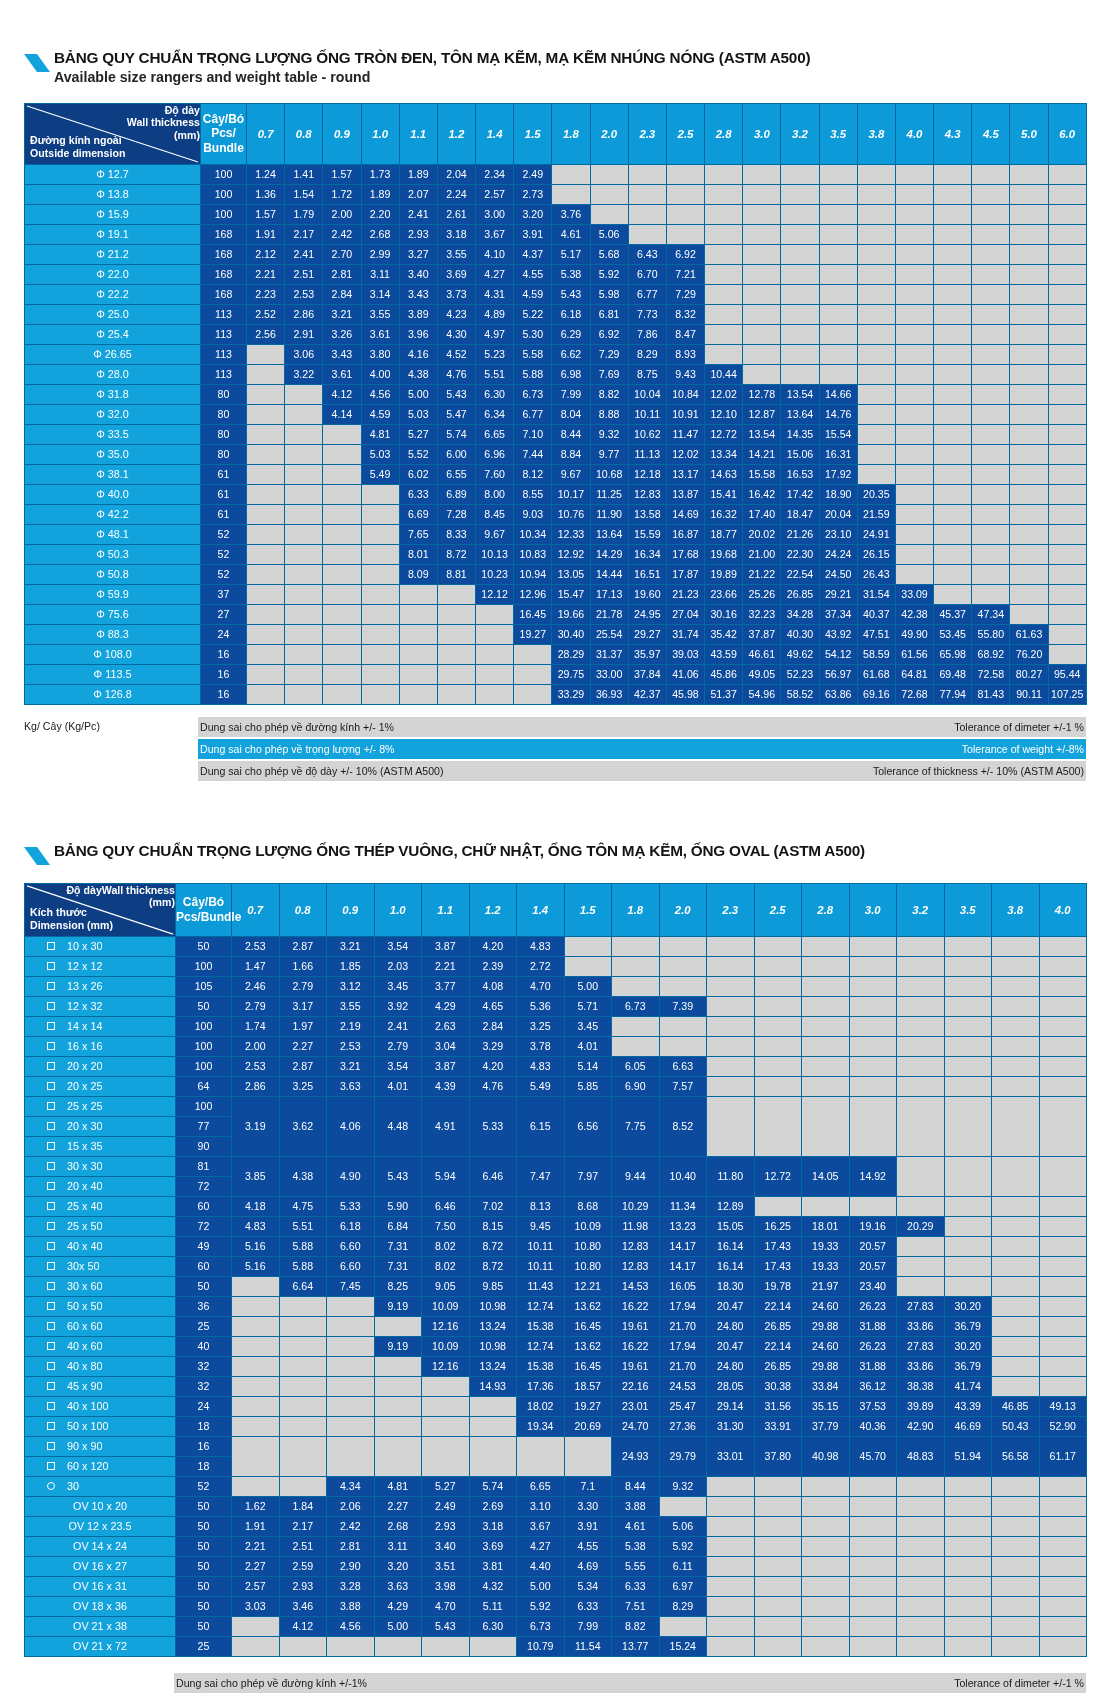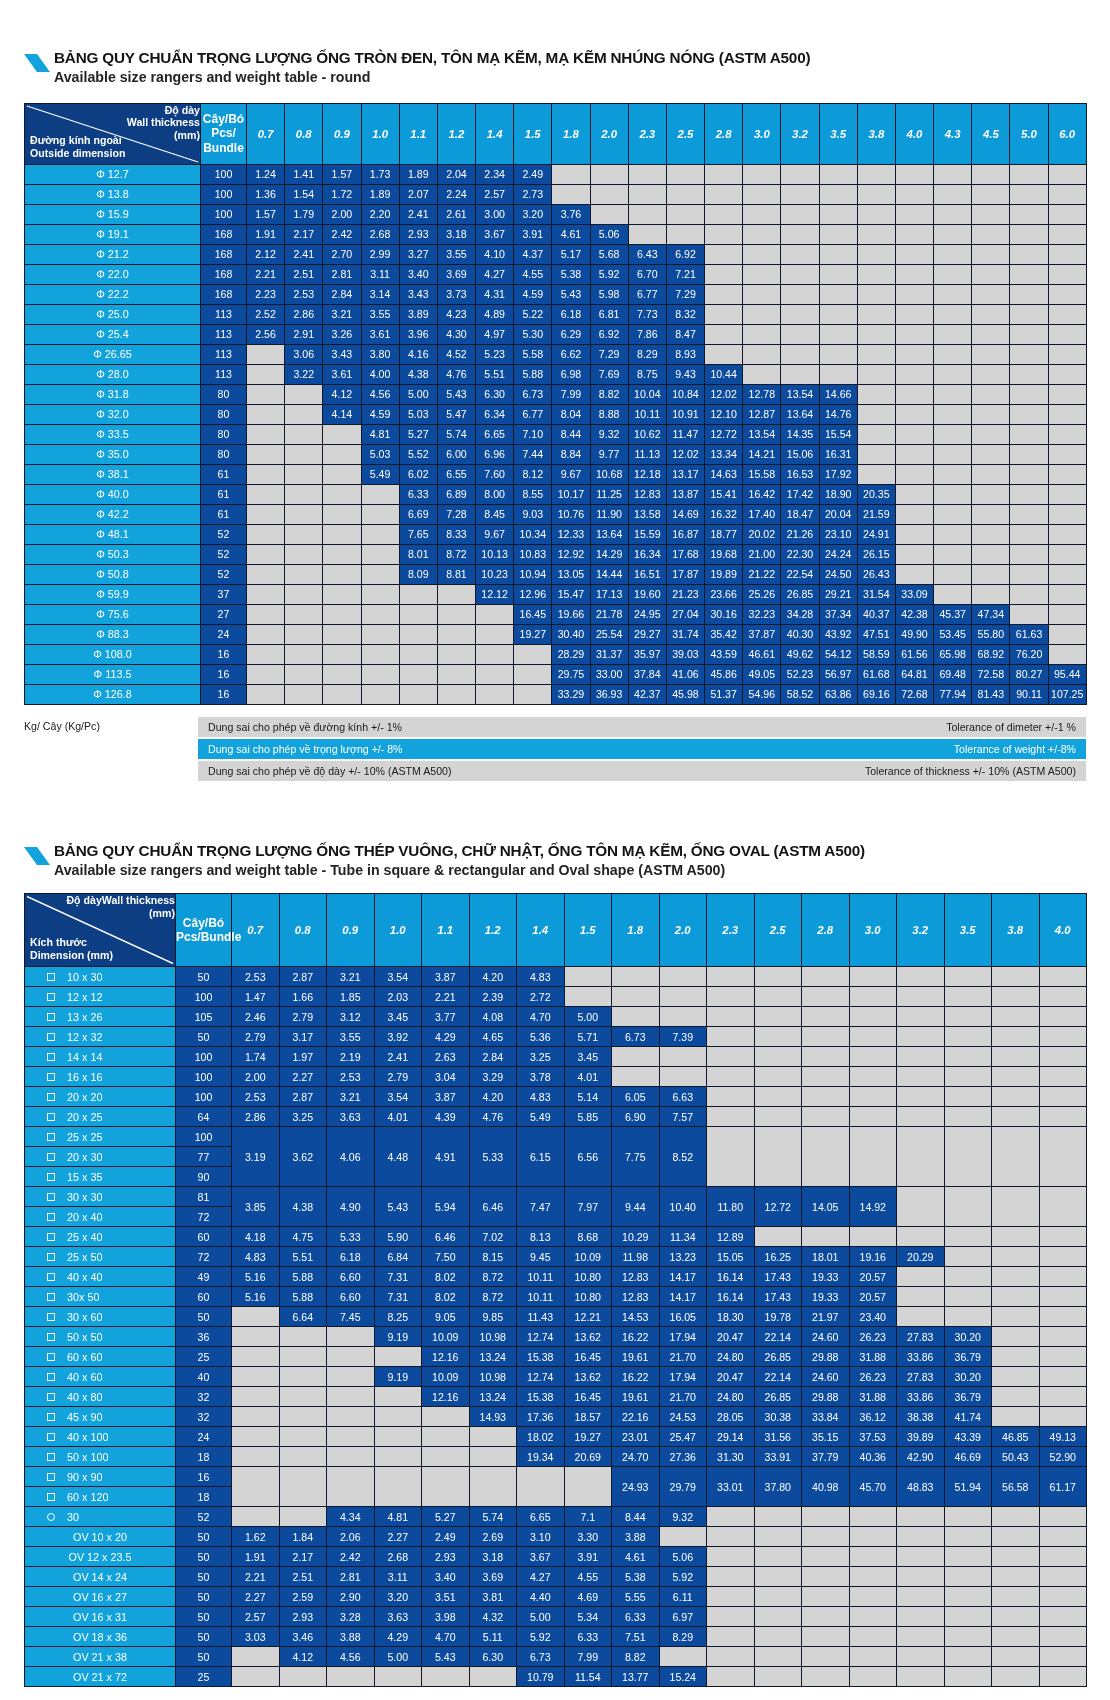--- a/index.html
+++ b/index.html
@@ -22,21 +22,21 @@
     color:#141414; line-height:1.25; white-space:nowrap;
   }
   .sec-sub {
     font-size:14.2px; font-weight:bold; color:#242424;
     line-height:1.3; margin-top:1px; white-space:nowrap;
   }
 
   
   table.wt {
     border-collapse:separate; border-spacing:1px;
-    background:#0f172a; width:1062px; table-layout:fixed;
+    background:#0369a1; width:1062px; table-layout:fixed;
   }
   table.wt td, table.wt th { padding:0; margin:0; }
 
   .hdr-corner {
     background:#0d3d82; color:#ffffff;
     position:relative; vertical-align:top;
     text-align:right; padding:4px 6px 4px 4px;
     font-size:10.6px; line-height:1.22;
   }
   .hdr-corner .diag {
@@ -75,21 +75,21 @@
   .sq-icon, .ov-icon {
     position:absolute; left:22px; top:50%; transform:translateY(-50%);
     width:8px; height:8px; border:1px solid #ffffff; background:transparent;
   }
   .ov-icon { border-radius:50%; }
 
   
   .notes { margin-top:10px; position:relative; width:1062px;gap:24px; }
   .note-row {
     display:flex; justify-content:space-between; align-items:center;
-    font-size:10.6px; padding:3px 10px; height:20px; margin-bottom:2px;
+    font-size:10.6px; padding:3px 2px; height:20px; margin-bottom:2px;
   }
   .note-row.grey { background:#d4d4d4; color:#1a1a1a; }
   .note-row.blue { background:#12a3dd; color:#ffffff; }
   .notes-wrap { display:flex; align-items:flex-start; }
   .kg-label {
     font-size:10.6px; color:#1a1a1a; width:150px; flex:0 0 150px;
     padding-top:3px; white-space:nowrap;
   }
   .notes-col { flex:1 1 auto; }
 </style>
@@ -900,21 +900,20 @@
   </div>
 
   <div class="sec-head" style="margin-top:58px;">
     <span class="flag">
       <svg width="26" height="18" viewBox="0 0 26 18">
           <path d="M0,0 L13,0 L26,18 L13,18 Z" fill="#12a3dd"></path>
         </svg>
     </span>
     <span class="txt">
       <div class="sec-title">BẢNG QUY CHUẨN TRỌNG LƯỢNG ỐNG THÉP VUÔNG, CHỮ NHẬT,  ỐNG TÔN MẠ KẼM, ỐNG OVAL (ASTM A500)</div>
-      <div class="sec-sub">Available size rangers and weight table - Tube in square &amp; rectangular and Oval shape  (ASTM A500)</div>
     </span>
   </div>
 
   <div style="margin-top:14px;">
     <table class="wt" id="tbl2">
       <colgroup id="cg2">
           <col style="width:150px">
           <col style="width:55px">
           <col style="width:46.5px">
           <col style="width:46.5px">
@@ -930,21 +929,21 @@
           <col style="width:46.5px">
           <col style="width:46.5px">
           <col style="width:46.5px">
           <col style="width:46.5px">
           <col style="width:46.5px">
           <col style="width:46.5px">
           <col style="width:46.5px">
         </colgroup>
       <thead>
           <tr id="thead2">
-            <th class="hdr-corner" style="height: 72px;">
+            <th class="hdr-corner" style="height: 52px;">
               <svg class="diag" viewBox="0 0 150 56" preserveAspectRatio="none">
                 <line x1="2" y1="2" x2="148" y2="54" stroke="#ffffff" stroke-width="1.2"></line>
               </svg>
               <div class="c-top">Độ dàyWall thickness</div>
               <div class="c-top">(mm)</div>
               <div class="c-bot"><span>Kích thước</span><br><span>Dimension (mm)</span></div>
             </th>
             <th class="hdr-pcs">Cây/Bó<br>Pcs/Bundle</th>
             <th class="hdr-th">0.7</th>
             <th class="hdr-th">0.8</th>

